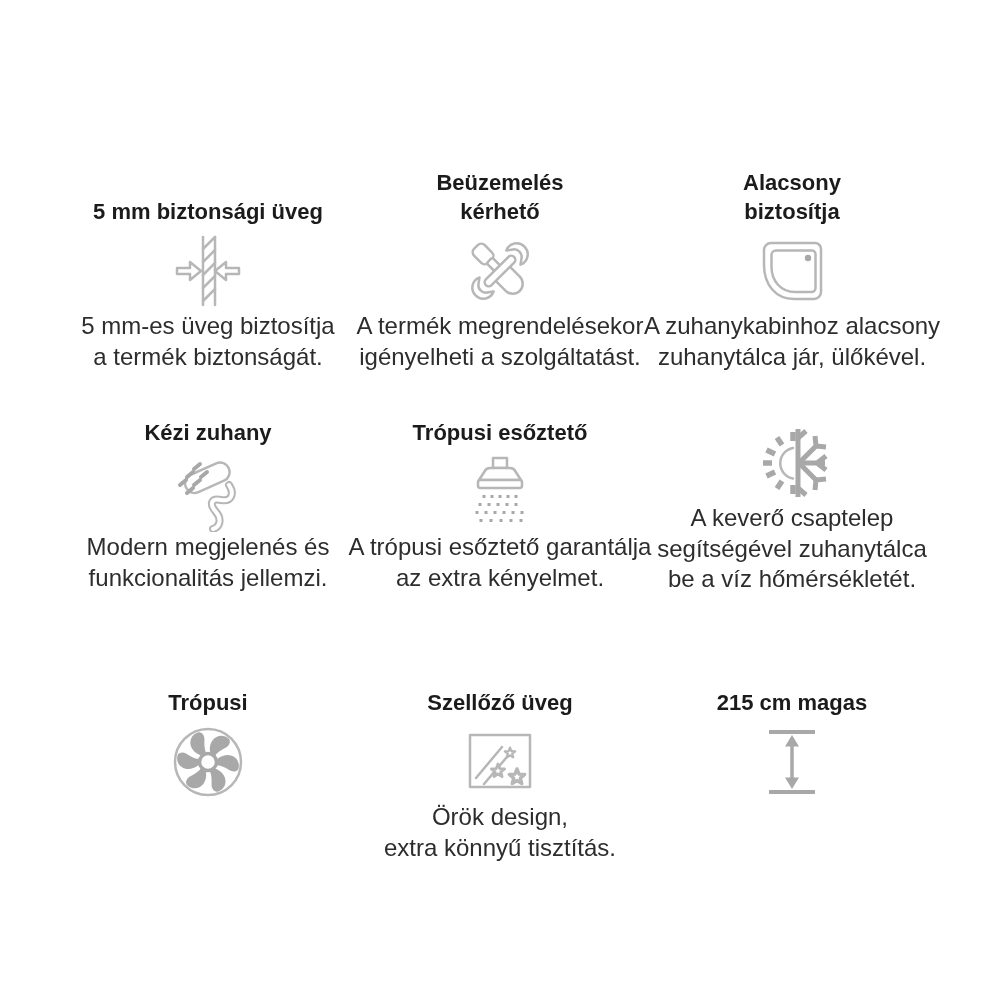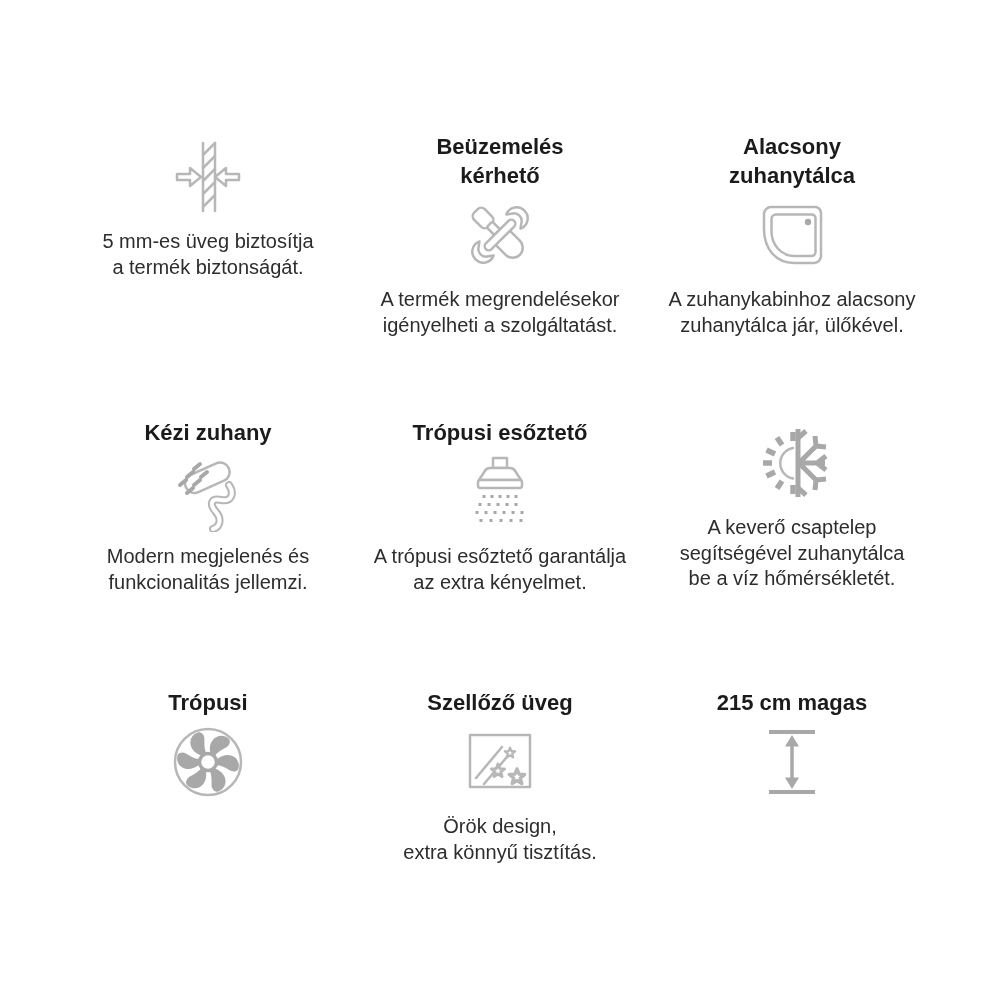--- a/index.html
+++ b/index.html
@@ -4,39 +4,40 @@
 <style>
   html,body{margin:0;padding:0;background:#ffffff;}
   .page{position:relative;width:1000px;height:1000px;background:#ffffff;overflow:hidden;
         font-family:"Liberation Sans", sans-serif;}
   .grid{position:absolute;left:62px;top:132px;display:grid;
         grid-template-columns:292px 292px 292px;
         grid-template-rows:286px 270px auto;}
   .cell{display:flex;flex-direction:column;align-items:center;text-align:center;}
   .title{font-weight:bold;font-size:22px;line-height:1.32;color:#1b1b1b;
          white-space:pre;display:flex;align-items:flex-end;justify-content:center;}
-  .r1 .title{min-height:58px;}
+  .r1 .title{min-height:58px;margin-top:36px;}
   .iconbox{height:80px;margin-top:5px;display:flex;align-items:center;justify-content:center;}
-  .desc{font-size:20px;line-height:1.28;color:#2d2d2d;white-space:pre;margin-top:12px;}
+  .desc{font-size:24px;line-height:1.28;color:#2d2d2d;white-space:pre;margin-top:0;}
   
   .icn .o{fill:#ffffff;stroke:#b7b7b7;stroke-width:2.5;stroke-linejoin:round;}
   .icn .s{fill:none;stroke:#b7b7b7;stroke-width:2.5;stroke-linejoin:round;stroke-linecap:round;}
   .icn .f{fill:#a8a8a8;stroke:none;}
   .icn .tk{fill:none;stroke:#a8a8a8;stroke-linecap:butt;}
   .icn .sp{fill:none;stroke:#a8a8a8;stroke-width:4;stroke-linecap:round;}
   .icn .hose1{fill:none;stroke:#b7b7b7;stroke-width:8;stroke-linecap:round;}
   .icn .hose2{fill:none;stroke:#ffffff;stroke-width:4;stroke-linecap:round;}
 </style>
 </head>
 <body>
 
 <div class="page">
   <div class="grid">
 
     <div class="cell r1">
+      <div class="title">5 mm biztonsági üveg</div>
       <div class="iconbox">
         <svg class="icn" width="80" height="80" viewBox="0 0 80 80">
           <path class="s" d="M35,6 V74 M47,6 V74"></path>
           <path class="s" d="M35,18 L47,6 M35,31 L47,19 M35,44 L47,32 M35,57 L47,45 M35,70 L47,58"></path>
           <path class="o" d="M9,37 h13 v-6 l11,9 -11,9 v-6 h-13 z"></path>
           <path class="o" d="M71,37 h-13 v-6 l-11,9 11,9 v-6 h13 z"></path>
         </svg>
       </div>
       <div class="desc">5 mm-es üveg biztosítja
 a termék biztonságát.</div>
@@ -58,21 +59,21 @@
             <path class="o" d="M59,30 a11,11 0 1 1 0,20 l5.5,-4 a7.5,7.5 0 0 0 0,-12 z"></path>
           </g>
         </svg>
       </div>
       <div class="desc">A termék megrendelésekor
 igényelheti a szolgáltatást.</div>
     </div>
 
     <div class="cell r1">
       <div class="title">Alacsony
-zuhanytálca</div>
+biztosítja</div>
       <div class="iconbox">
         <svg class="icn" width="80" height="80" viewBox="0 0 80 80">
           <path class="o" d="M19,12 H63 A6,6 0 0 1 69,18 V61 A7,7 0 0 1 62,68 H42 C24,68 12,54 12,34 V19 A7,7 0 0 1 19,12 Z"></path>
           <path class="o" d="M24,19.5 H60 A3.5,3.5 0 0 1 63.5,23 V57 A4,4 0 0 1 59.5,61 H43 C29,61 19.5,50 19.5,36 V24 A4.5,4.5 0 0 1 24,19.5 Z"></path>
           <circle class="f" cx="56" cy="27" r="3.2"></circle>
         </svg>
       </div>
       <div class="desc">A zuhanykabinhoz alacsony
 zuhanytálca jár, ülőkével.</div>
     </div>

